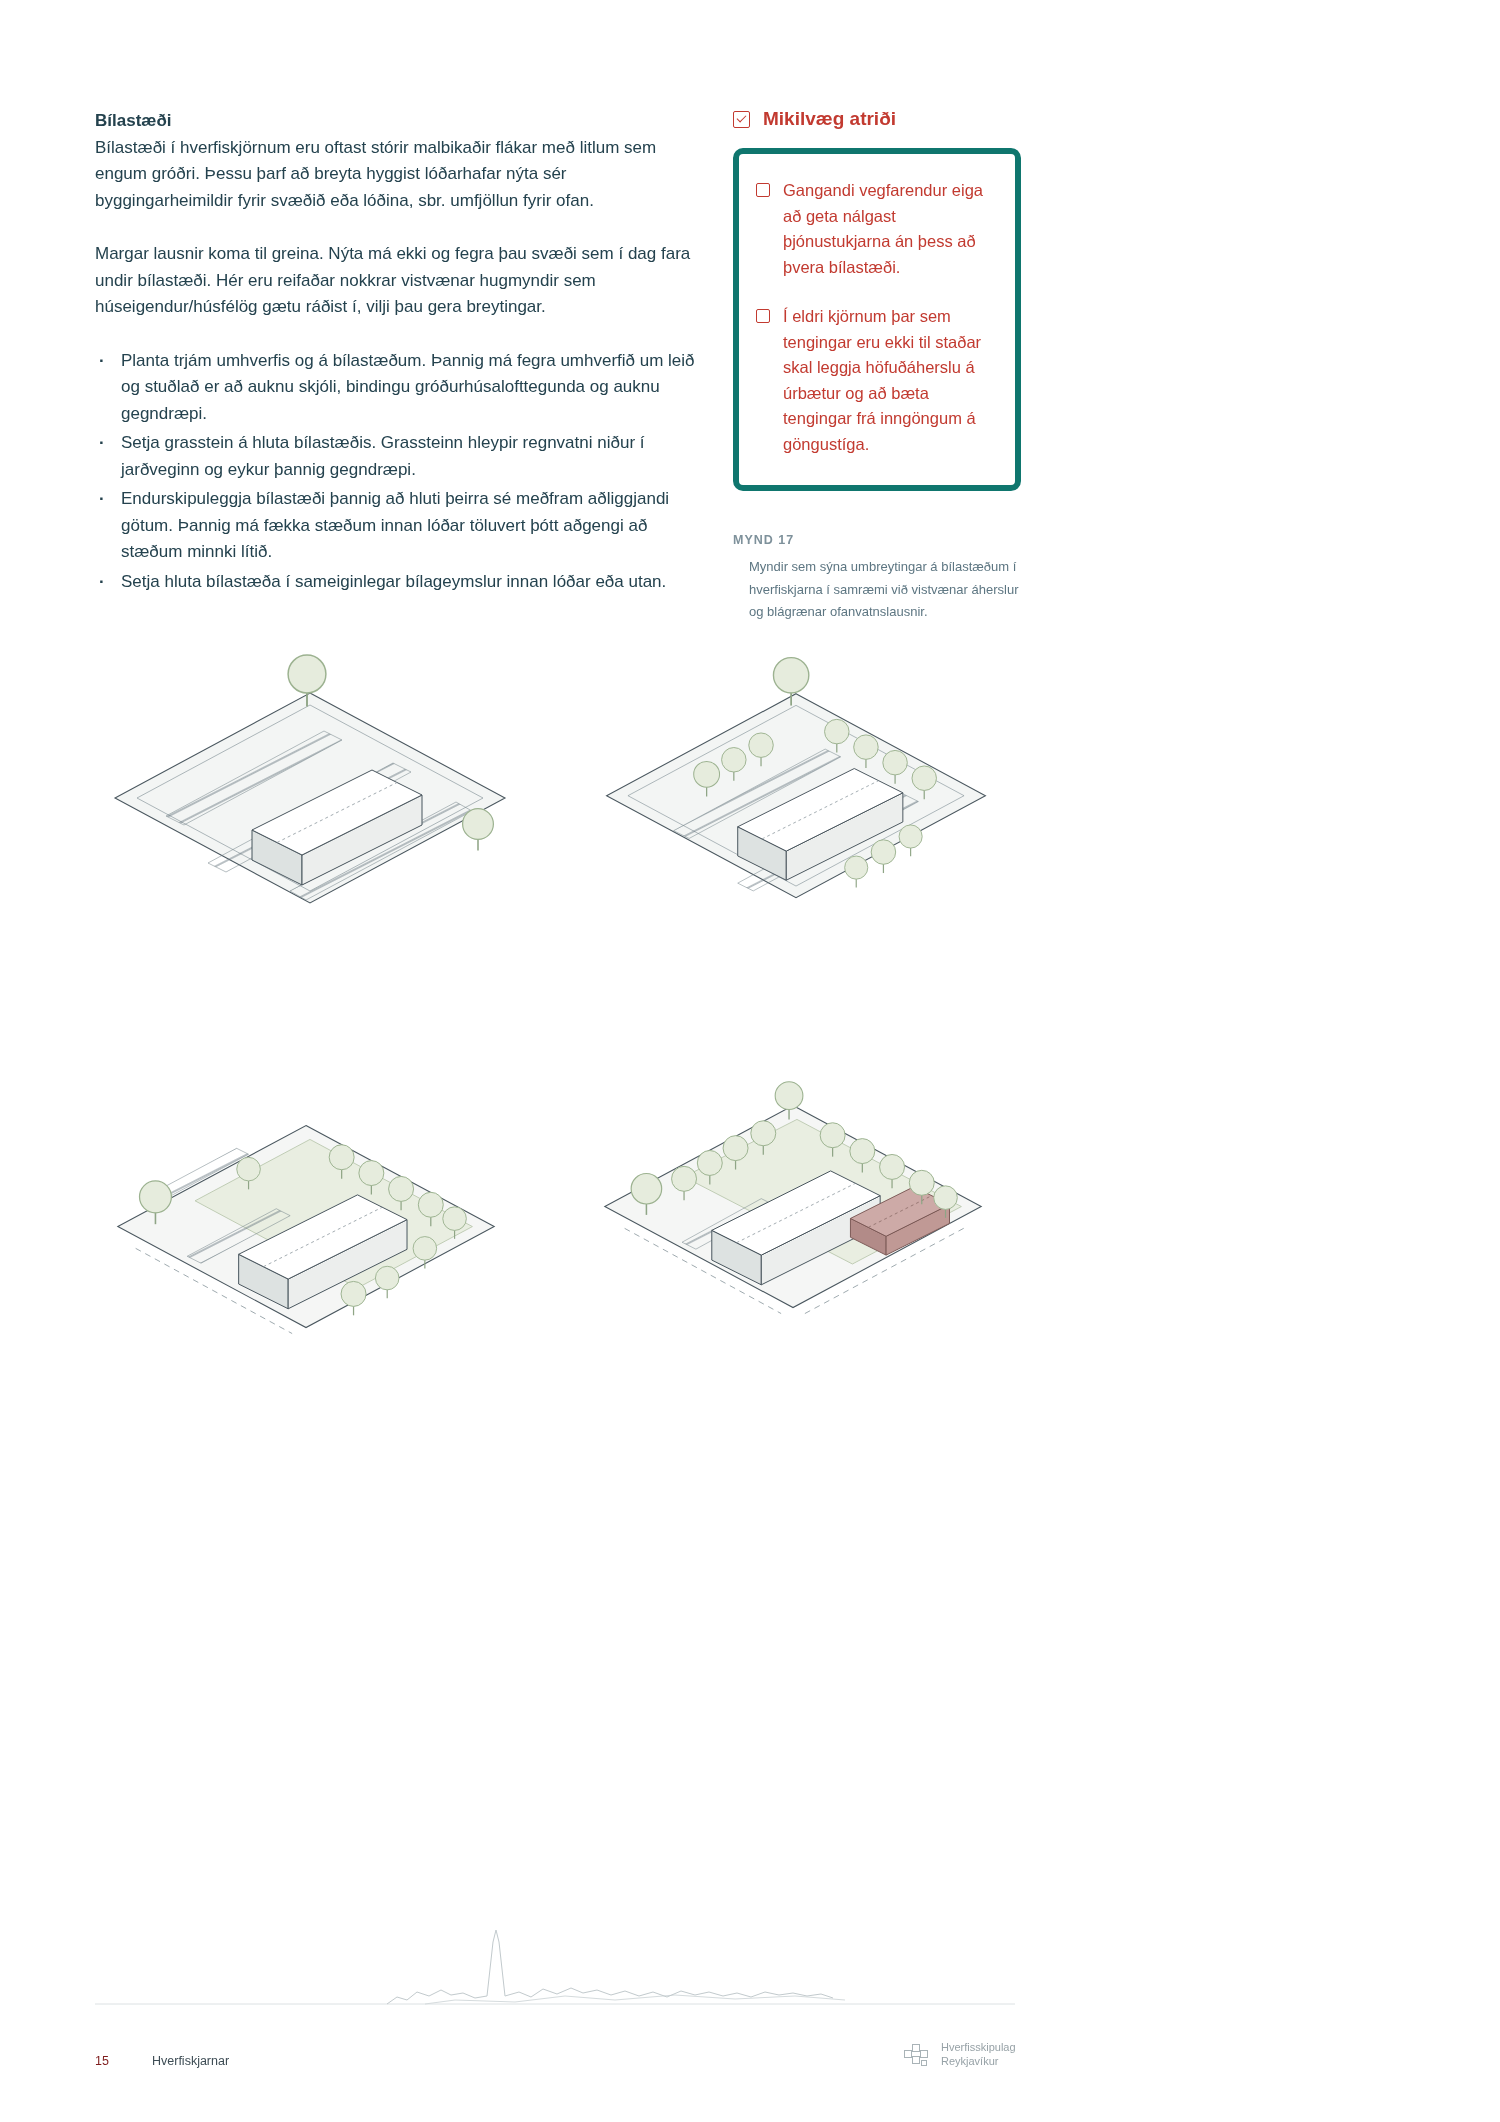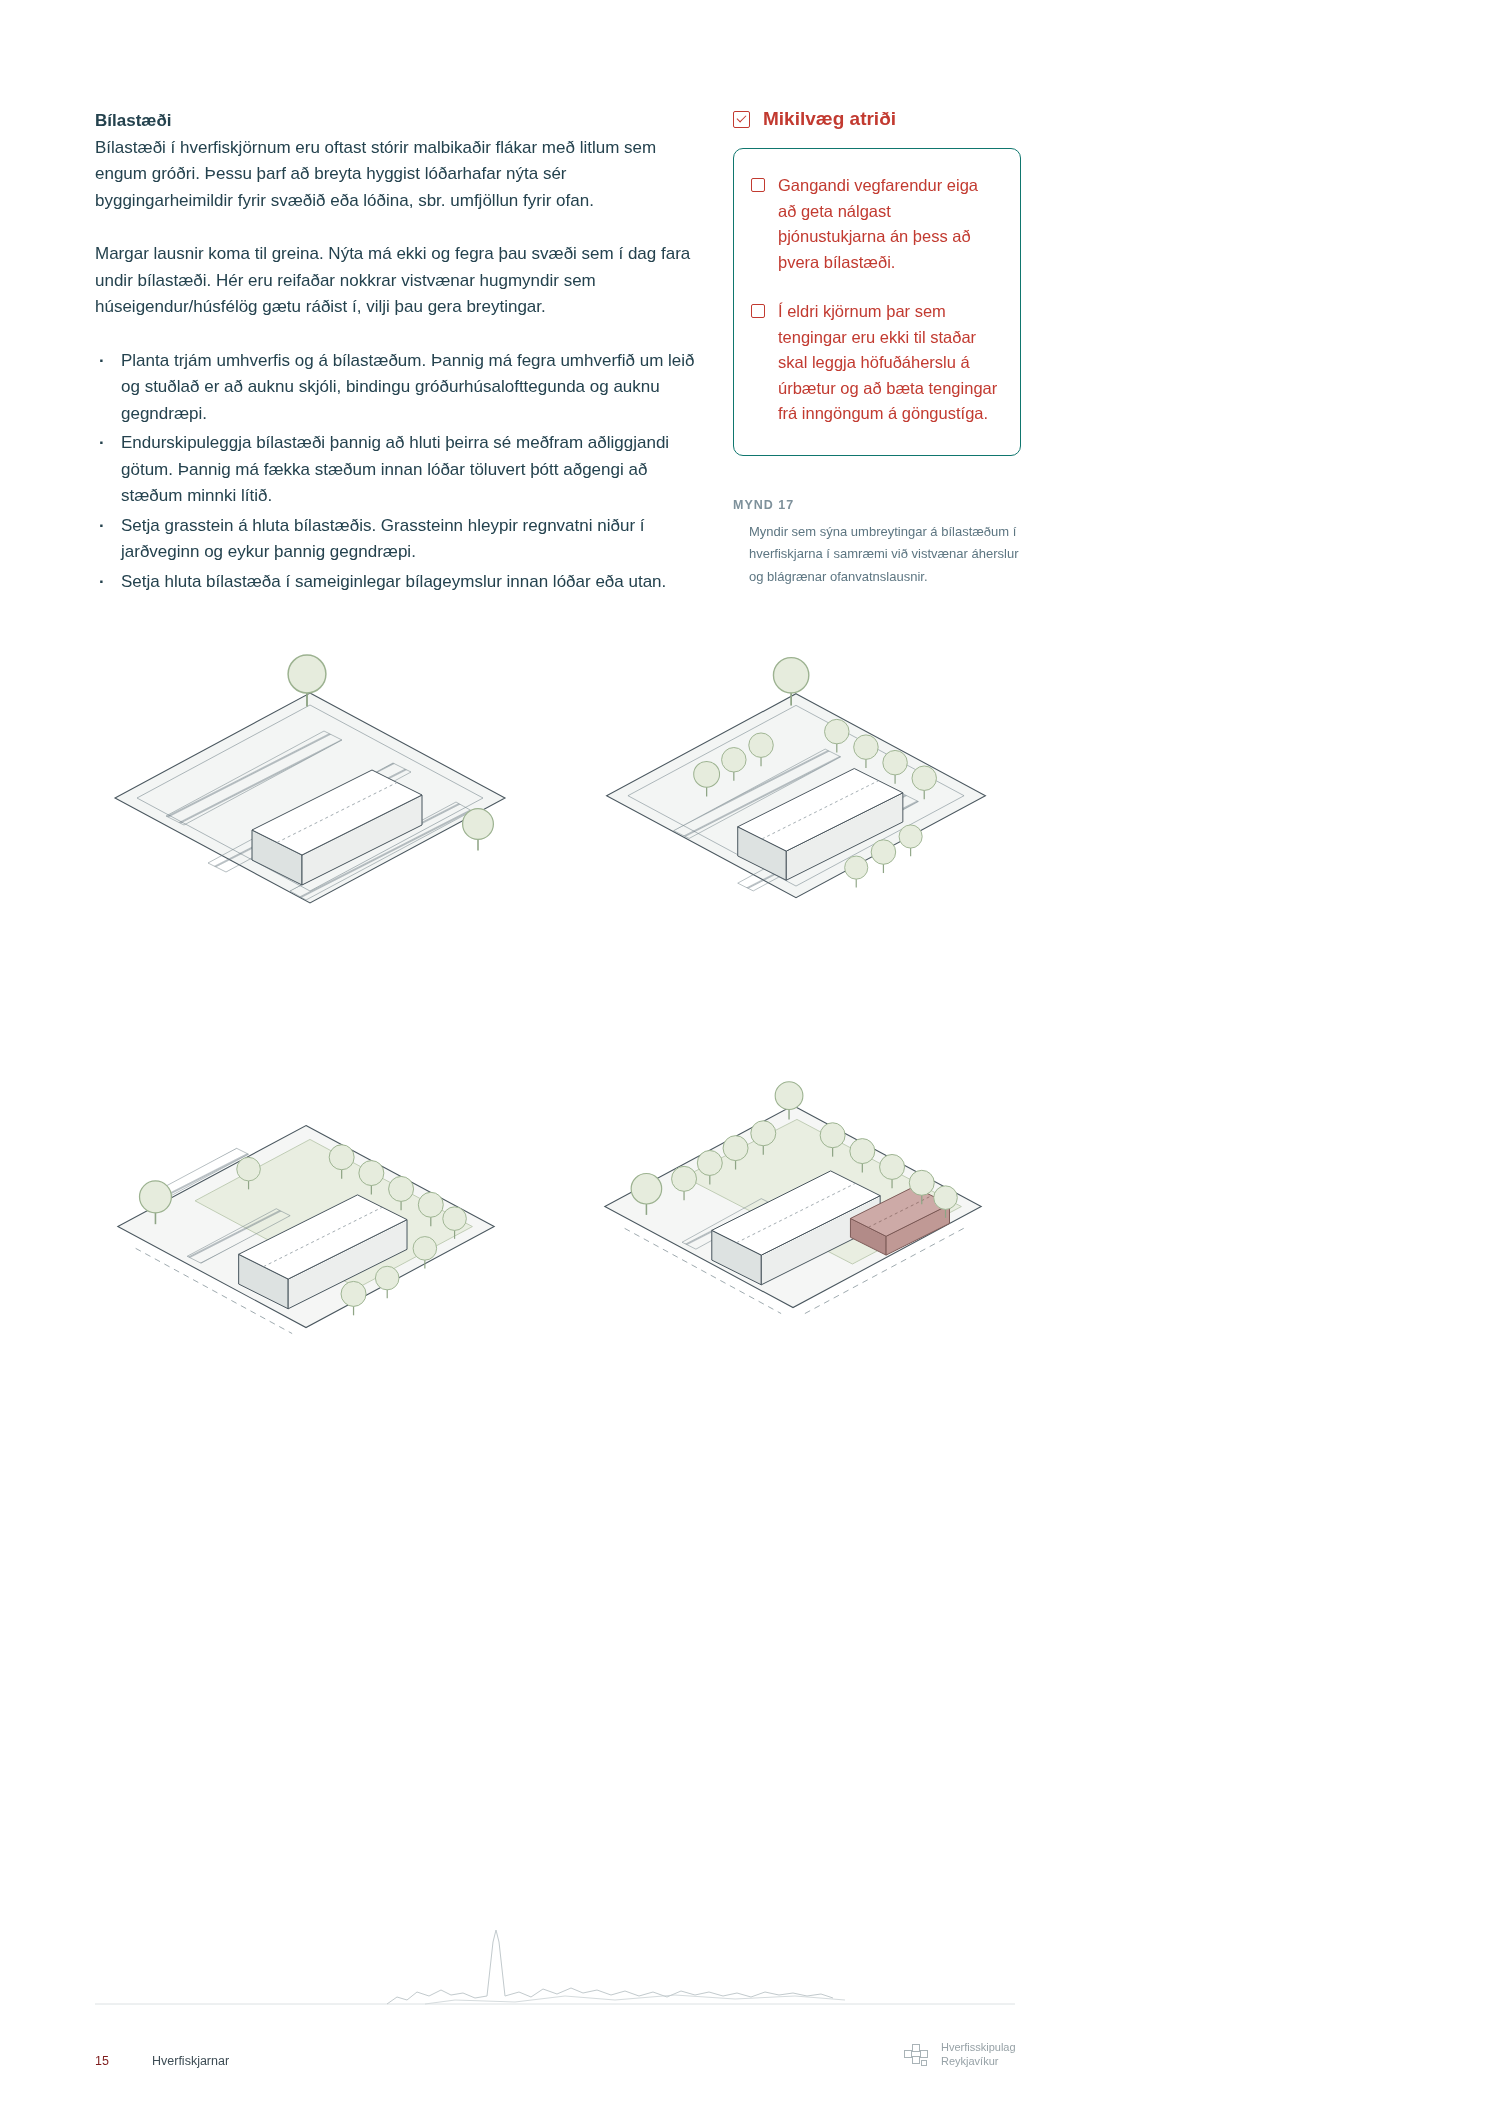--- a/index.html
+++ b/index.html
@@ -21,21 +21,21 @@
   ul.bullets li::before{content:"·";position:absolute;left:4px;top:0;font-weight:700;}
   
   .sidebar{position:absolute;left:733px;top:108px;width:288px;}
   .sidebar-title-row{display:flex;align-items:center;gap:13px;color:var(--accent-red,#c23a30);}
   .sidebar-title-row h3{font-size:19px;font-weight:700;margin:0;}
   .cb{display:inline-block;box-sizing:border-box;border:1.7px solid var(--accent-red,#c23a30);border-radius:2px;}
   .cb-title{width:17px;height:17px;position:relative;flex:0 0 auto;}
   .cb-title::after{content:"";position:absolute;left:3px;top:3px;width:8px;height:4px;
     border-left:1.8px solid var(--accent-red,#c23a30);border-bottom:1.8px solid var(--accent-red,#c23a30);
     transform:rotate(-45deg);}
-  .important-box{margin-top:18px;border:1px solid #0f766e;border-radius:10px;padding:24px 20px 4px 17px;}
+  .important-box{margin-top:18px;border:6px solid #0f766e;border-radius:10px;padding:24px 20px 4px 17px;}
   .important-item{display:flex;gap:13px;margin-bottom:24px;color:var(--accent-red,#c23a30);}
   .important-item p{margin:0;font-size:16.5px;line-height:25.5px;}
   .cb-item{width:14px;height:14px;margin-top:5px;flex:0 0 auto;border-width:1.5px;}
   .figure-note{margin-top:42px;}
   .fig-label{font-size:12.5px;font-weight:700;letter-spacing:0.08em;color:#7e919b;}
   .fig-caption{margin:9px 0 0 16px;font-size:13px;line-height:22.5px;color:#5d7682;}
   
   figure.diag{position:absolute;margin:0;padding:0;}
   figure.diag svg{display:block;width:100%;height:auto;}
   
@@ -67,22 +67,22 @@
       </g>
     </defs>
   </svg>
 
   <section class="left-col">
     <h2>Bílastæði</h2>
     <p>Bílastæði í hverfiskjörnum eru oftast stórir malbikaðir flákar með litlum sem engum gróðri. Þessu þarf að breyta hyggist lóðarhafar nýta sér byggingarheimildir fyrir svæðið eða lóðina, sbr. umfjöllun fyrir ofan.</p>
     <p>Margar lausnir koma til greina. Nýta má ekki og fegra þau svæði sem í dag fara undir bílastæði. Hér eru reifaðar nokkrar vistvænar hugmyndir sem húseigendur/húsfélög gætu ráðist í, vilji þau gera breytingar.</p>
     <ul class="bullets">
       <li><span>Planta trjám umhverfis og á bílastæðum. Þannig má fegra umhverfið um leið og stuðlað er að auknu skjóli, bindingu gróðurhúsalofttegunda og auknu gegndræpi.</span></li>
+      <li><span>Setja grasstein á hluta bílastæðis. Grassteinn hleypir regnvatni niður í jarðveginn og eykur þannig gegndræpi.</span></li>
       <li><span>Endurskipuleggja bílastæði þannig að hluti þeirra sé meðfram aðliggjandi götum. Þannig má fækka stæðum innan lóðar töluvert þótt aðgengi að stæðum minnki lítið.</span></li>
-      <li><span>Setja grasstein á hluta bílastæðis. Grassteinn hleypir regnvatni niður í jarðveginn og eykur þannig gegndræpi.</span></li>
       <li><span>Setja hluta bílastæða í sameiginlegar bílageymslur innan lóðar eða utan.</span></li>
     </ul>
   </section>
 
   <aside class="sidebar">
     <div class="sidebar-title-row">
       <span class="cb cb-title"></span>
       <h3>Mikilvæg atriði</h3>
     </div>
     <div class="important-box">

